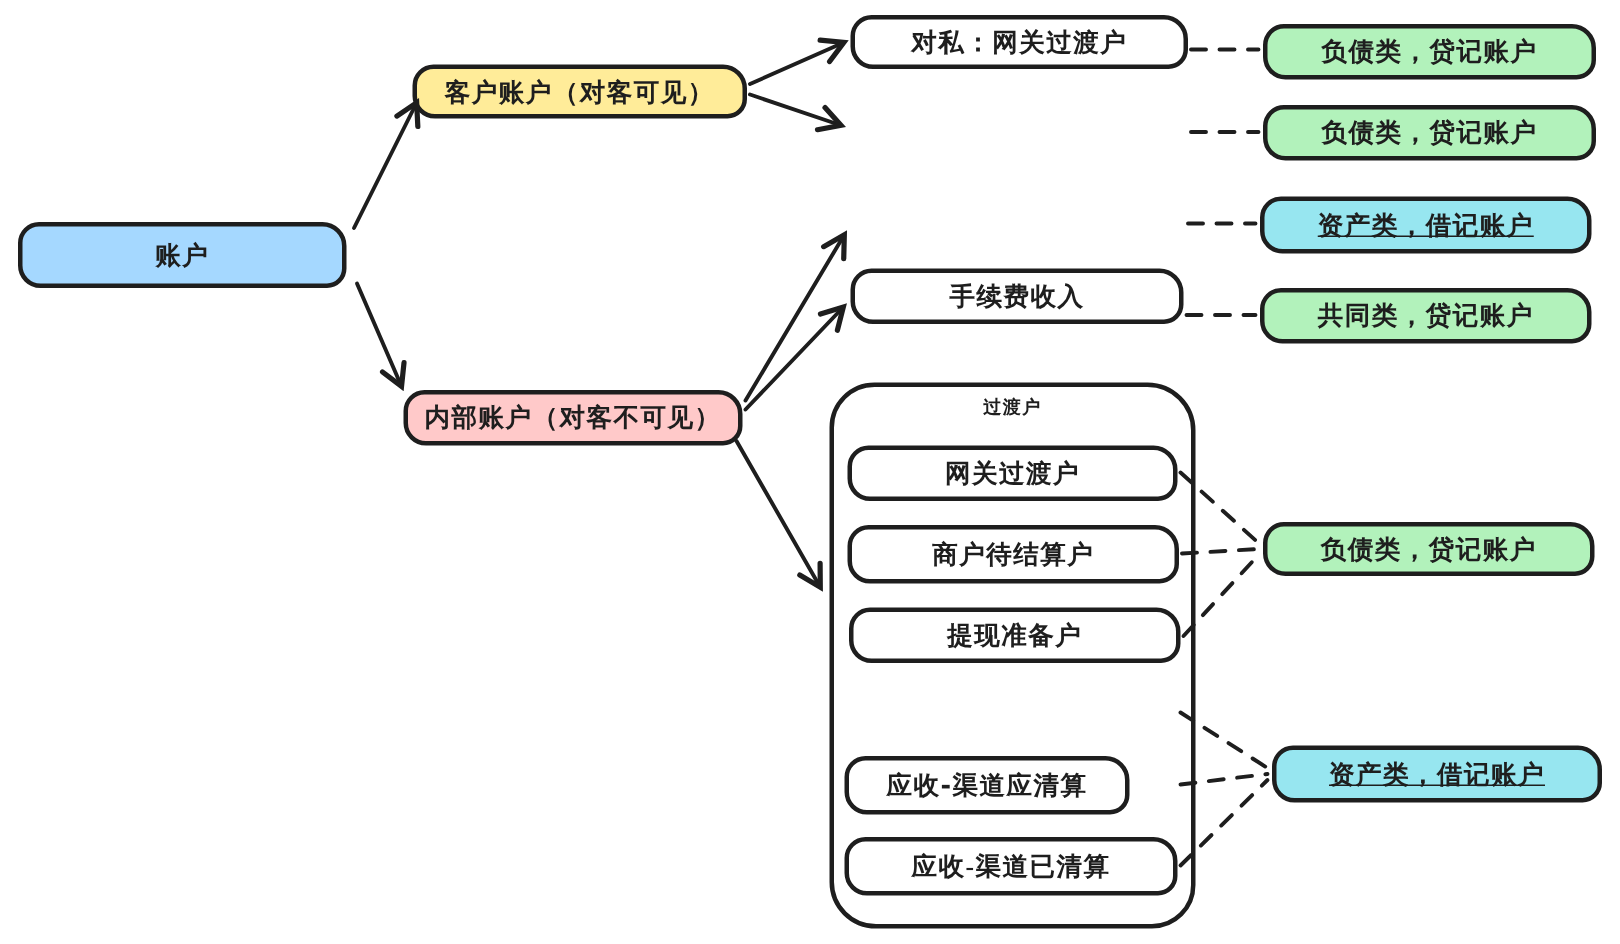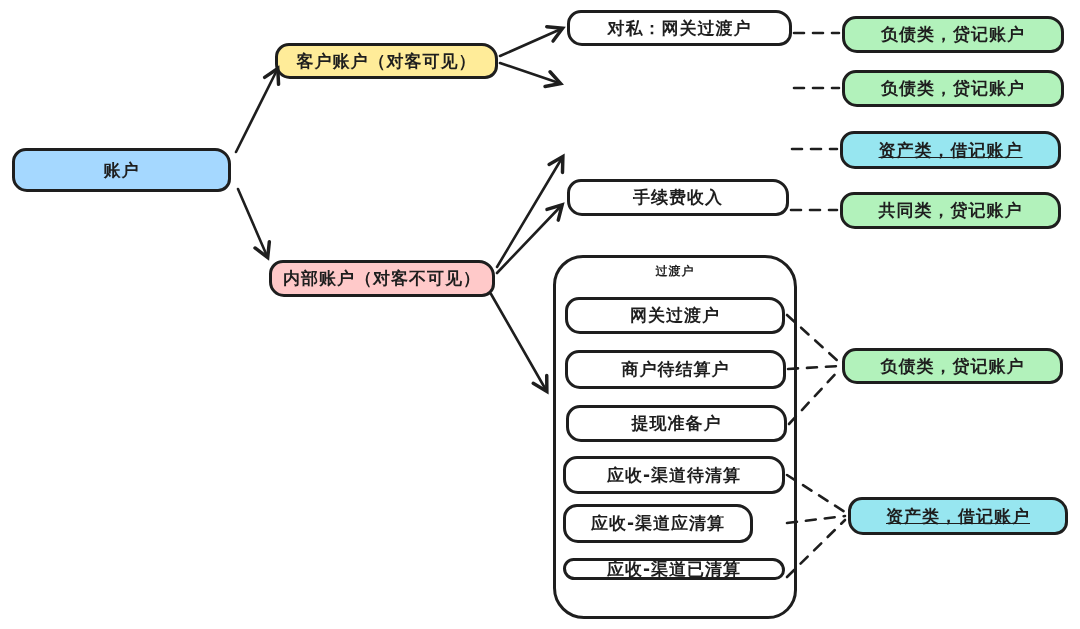--- a/index.html
+++ b/index.html
@@ -40,21 +40,21 @@
   .n-fee{left:567px;top:179px;width:222px;height:37px;}
   .n-cyan1{left:840px;top:131px;width:221px;height:38px;}
   .n-green3{left:840px;top:192px;width:221px;height:37px;}
   .n-group{left:553px;top:255px;width:244px;height:364px;}
   .n-grouplabel{left:553px;top:258px;width:244px;height:26px;}
   .n-gateway{left:565px;top:297px;width:220px;height:37px;}
   .n-mpending{left:565px;top:350px;width:221px;height:39px;}
   .n-withdraw{left:566px;top:405px;width:221px;height:37px;}
   .n-rpending{left:563px;top:456px;width:222px;height:38px;}
   .n-rdue{left:563px;top:504px;width:190px;height:39px;}
-  .n-rcleared{left:563px;top:558px;width:222px;height:22px;}
+  .n-rcleared{left:563px;top:558px;width:222px;height:39px;font-family:Liberation Serif, serif;}
   .n-green4{left:842px;top:348px;width:221px;height:36px;}
   .n-cyan2{left:848px;top:497px;width:220px;height:38px;}
   .edges{position:absolute;inset:0;z-index:2;pointer-events:none;}
   .edge{stroke:var(--stroke,#1e1e1e);stroke-width:2.6;fill:none;stroke-linecap:round;}
   .edge.dash{stroke-dasharray:10 9;stroke-width:2.6;}
 </style>
 </head>
 <body>
 
 <div class="stage">
@@ -133,23 +133,20 @@
   </div>
 
   <div class="node n-mpending">
     <span>商户待结算户</span>
   </div>
 
   <div class="node n-withdraw">
     <span>提现准备户</span>
   </div>
 
-  <div class="node n-rpending">
-    <span>应收-渠道待清算</span>
-  </div>
 
   <div class="node n-rdue">
     <span>应收-渠道应清算</span>
   </div>
 
   <div class="node n-rcleared">
     <span>应收-渠道已清算</span>
   </div>
 
   <div class="node fill-green n-green4">

